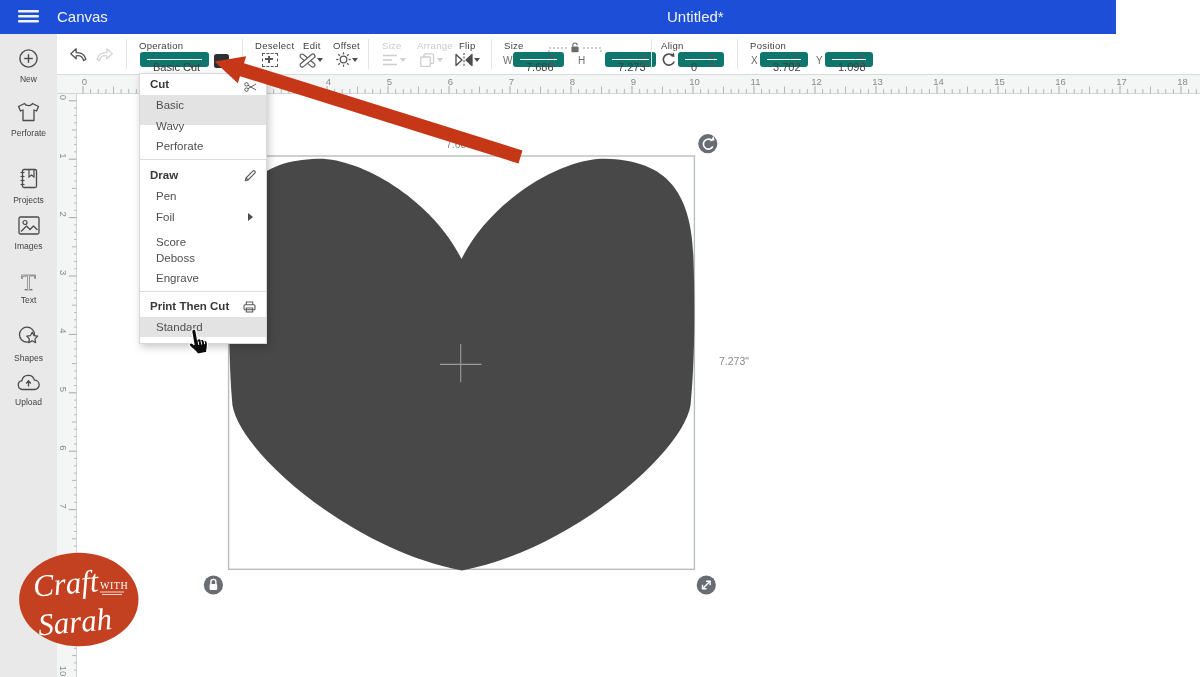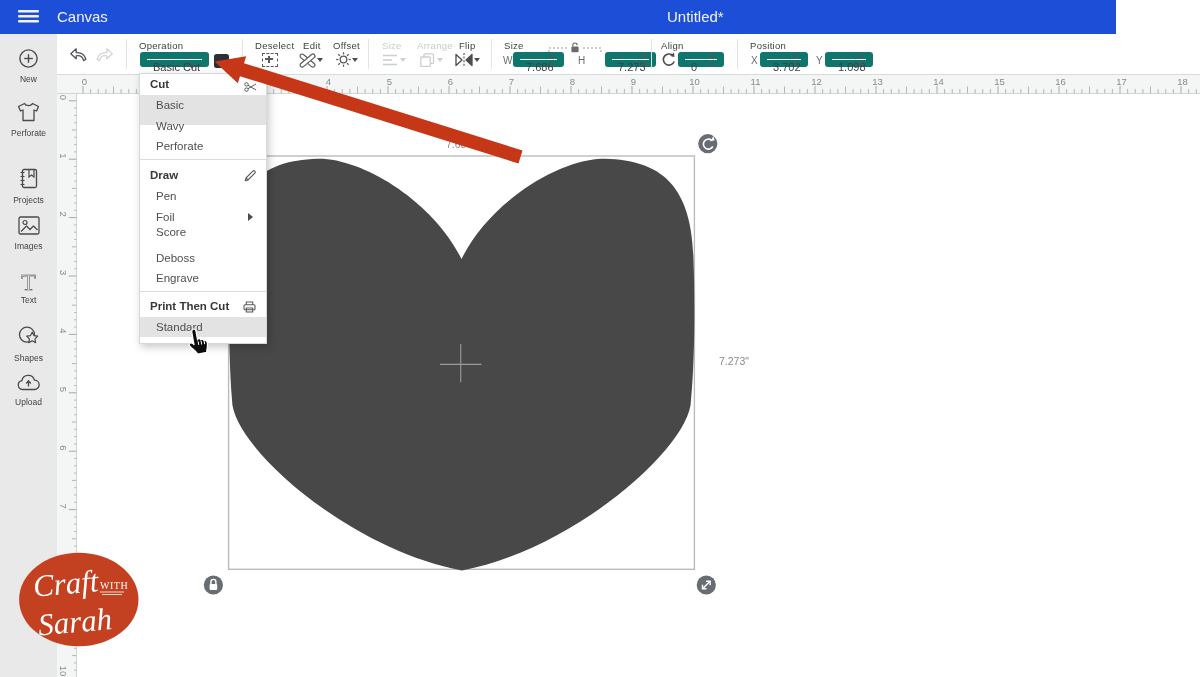--- a/index.html
+++ b/index.html
@@ -367,21 +367,21 @@
         <path d="M 1.2 10.8 L 2 8 L 8.8 1.2 a 1.4 1.4 0 0 1 2 2 L 4 10 Z M 2 8 L 4 10" fill="none" stroke="#5a5a5a" stroke-width="1.1" stroke-linejoin="round"></path>
       </svg>
     </div>
     <div class="mrow" style="top:112px; height:20.6px; line-height:20.6px;">
         <span class="t">Pen</span>
       </div>
     <div class="mrow" style="top:132.6px; height:20.6px; line-height:20.6px;">
         <span class="t">Foil</span>
       <i class="abs" style="left:108px; top:6.5px; width:0; height:0; border-top:4px solid transparent; border-bottom:4px solid transparent; border-left:5px solid #4c4c4c;"></i>
     </div>
-    <div class="mrow" style="top:148px; height:20.6px; line-height:20.6px;">
+    <div class="mrow" style="top:158px; height:20.6px; line-height:20.6px;">
         <span class="t">Score</span>
       </div>
     <div class="mrow" style="top:173.8px; height:20.6px; line-height:20.6px;">
         <span class="t">Deboss</span>
       </div>
     <div class="mrow" style="top:194.4px; height:20.6px; line-height:20.6px;">
         <span class="t">Engrave</span>
       </div>
     <div class="abs" style="left:0; top:216.5px; width:126px; height:1px; background:#dcdcdc;"></div>
     <div class="mrow hd" style="top:221.5px; height:21px; line-height:21px;">

